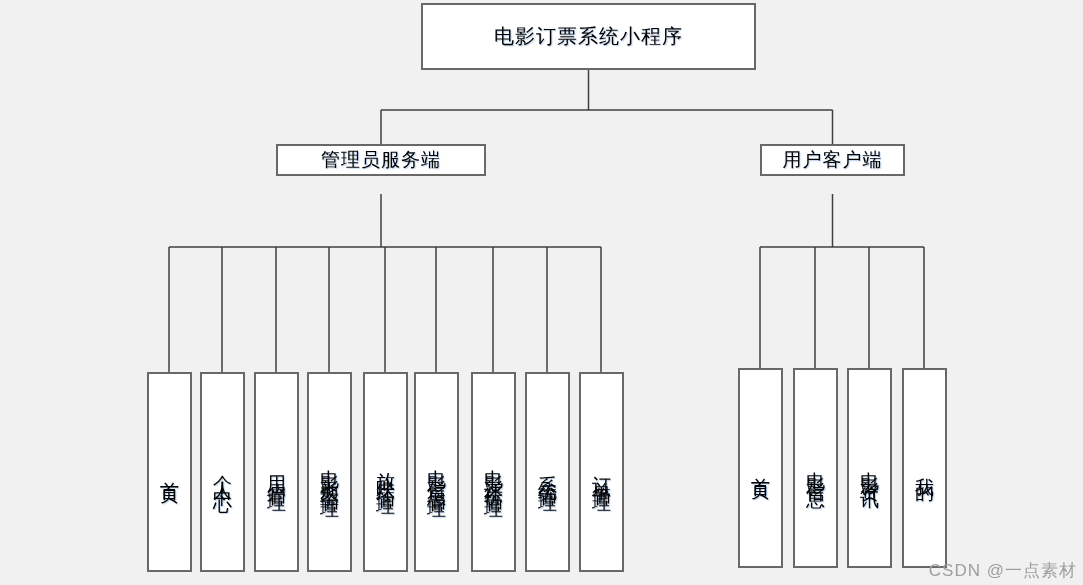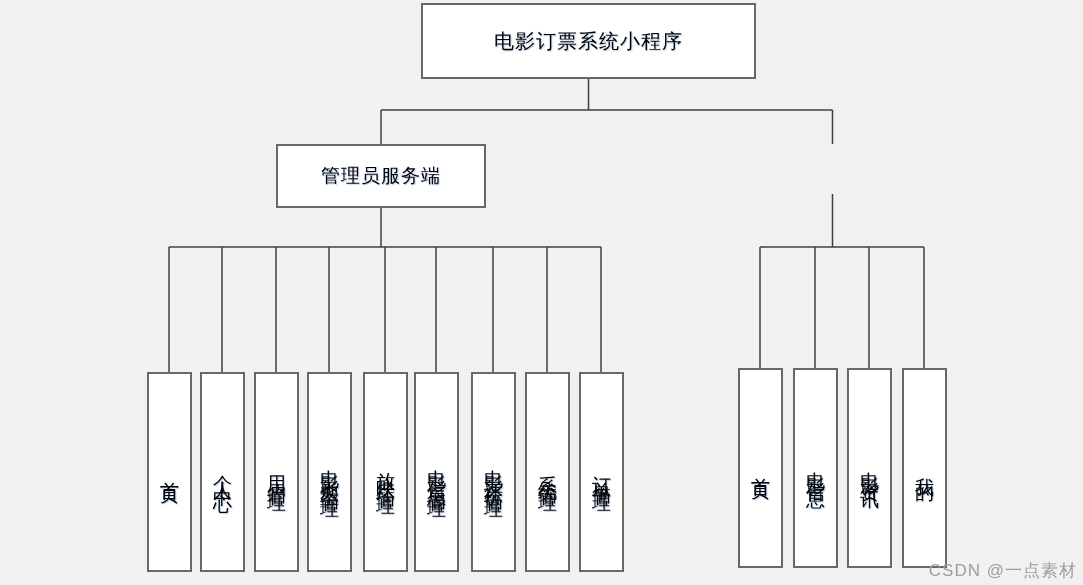--- a/index.html
+++ b/index.html
@@ -26,26 +26,26 @@
     background: #ffffff;
     border: 2px solid #686868;
     box-sizing: border-box;
     display: flex;
     align-items: center;
     justify-content: center;
     color: #000000;
     text-shadow: 1px 1px 1px rgba(173, 200, 235, 0.85);
   }
   .node-root {
-    left: 421px; top: 3px; width: 335px; height: 76px;
+    left: 421px; top: 3px; width: 335px; height: 67px;
     font-size: 20px;
     letter-spacing: 1px;
   }
   .node-branch {
-    top: 144px; height: 64px;
+    top: 144px; height: 32px;
     font-size: 19px;
     letter-spacing: 1px;
   }
   .node-branch.admin { left: 276px; width: 210px; }
   .node-branch.user  { left: 760px; width: 145px; }
   .node-leaf {
     width: 45px; height: 200px;
     writing-mode: vertical-rl;
     text-orientation: upright;
     font-size: 19px;
@@ -80,20 +80,21 @@
     <path d="M169 247 V372 M222 247 V372 M276 247 V372 M329 247 V372 M385 247 V372 M436 247 V372 M493 247 V372 M547 247 V372 M601 247 V372" stroke="#3f3f3f" stroke-width="1.5" fill="none"></path>
 
     <path d="M832.5 194 V247" stroke="#3f3f3f" stroke-width="1.5" fill="none"></path>
     <path d="M760 247 H924" stroke="#3f3f3f" stroke-width="1.5" fill="none"></path>
     <path d="M760 247 V368 M815 247 V368 M869 247 V368 M924 247 V368" stroke="#3f3f3f" stroke-width="1.5" fill="none"></path>
   </svg>
 
   <div class="node node-root">电影订票系统小程序</div>
 
   <div class="node node-branch admin">管理员服务端</div>
+  <div class="node node-branch user">用户客户端</div>
 
   <div class="node node-leaf admin-leaf" style="left:147px">首页</div>
   <div class="node node-leaf admin-leaf" style="left:200px">个人中心</div>
   <div class="node node-leaf admin-leaf" style="left:254px">用户管理</div>
   <div class="node node-leaf admin-leaf" style="left:307px">电影类型管理</div>
   <div class="node node-leaf admin-leaf" style="left:363px">放映厅管理</div>
   <div class="node node-leaf admin-leaf" style="left:414px">电影信息管理</div>
   <div class="node node-leaf admin-leaf" style="left:471px">电影评价管理</div>
   <div class="node node-leaf admin-leaf" style="left:525px">系统管理</div>
   <div class="node node-leaf admin-leaf" style="left:579px">订单管理</div>

